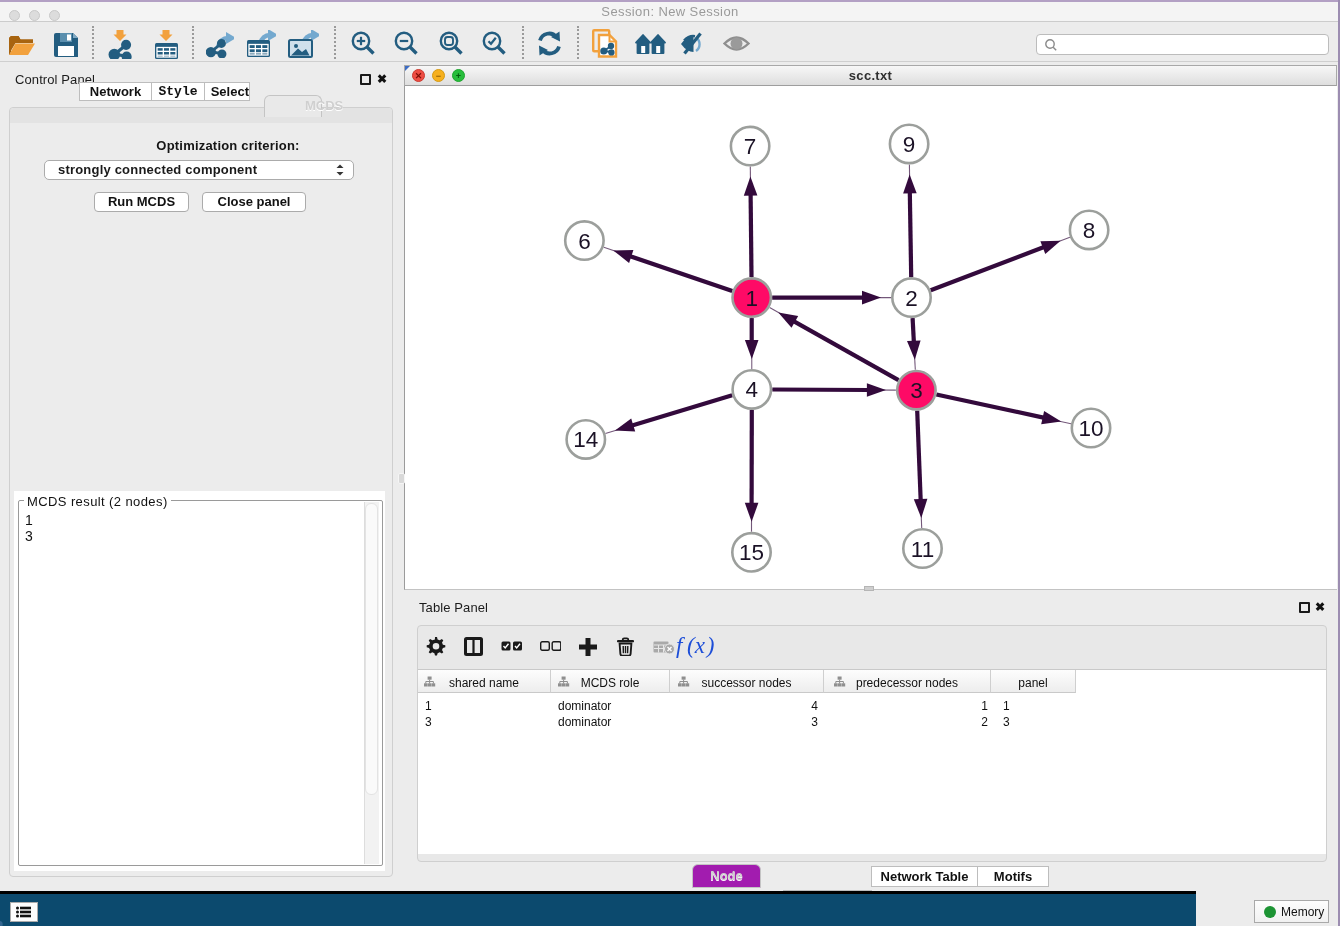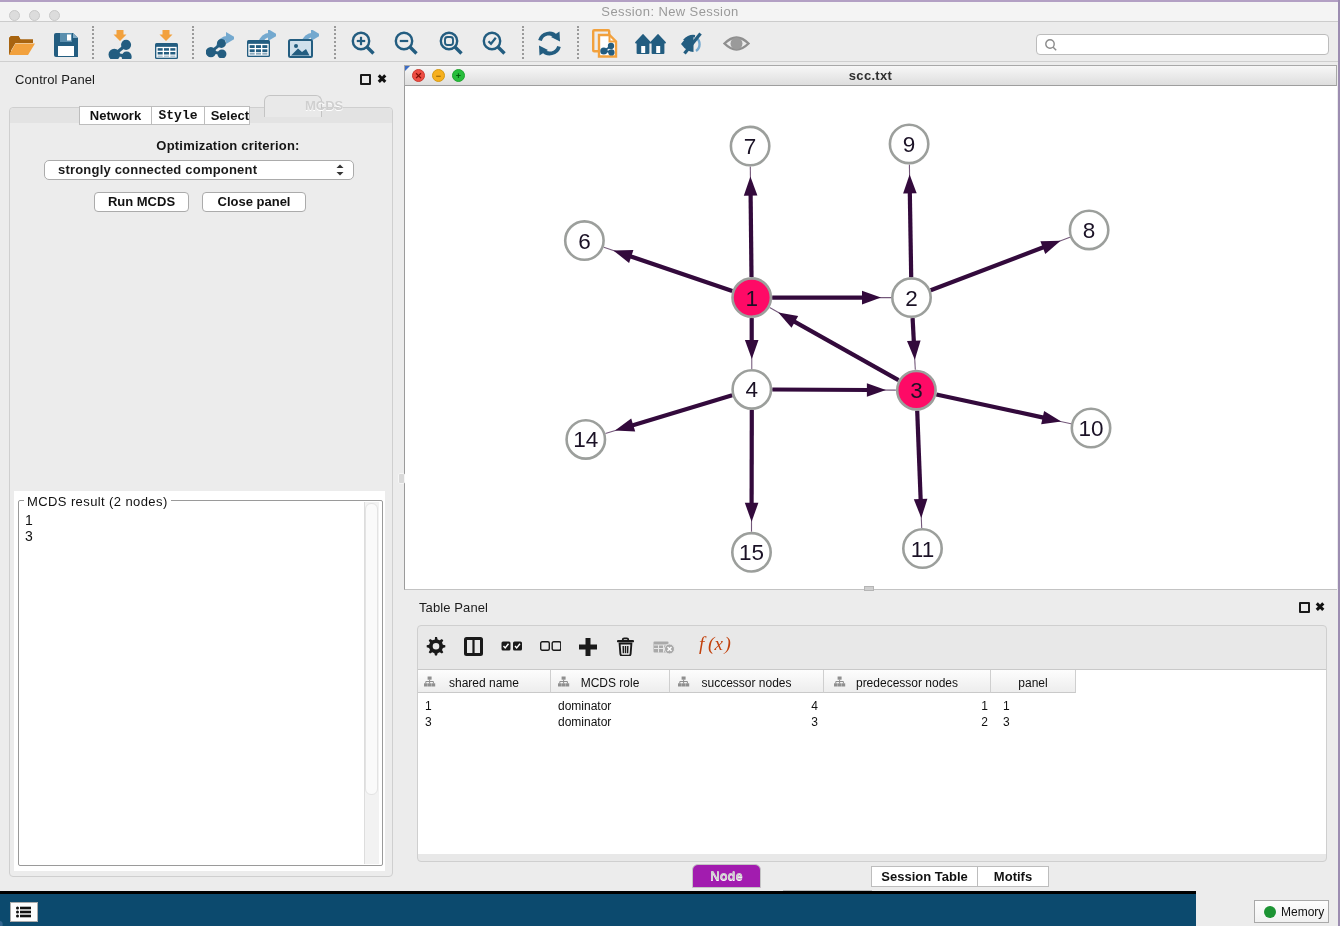--- a/index.html
+++ b/index.html
@@ -17,21 +17,21 @@
   #toolbar { left:0; top:23px; width:1340px; height:39px; background:#ececec; border-bottom:1px solid #cfcfcf; }
   .sep { position:absolute; top:3px; height:33px; width:0; border-left:2px dotted #9a9a9a; }
   .tbi { position:absolute; top:5px; }
   #search { position:absolute; left:1036px; top:11px; width:293px; height:21px; background:#ffffff; border:1px solid #bcbcbc; border-radius:4px; }
   
   #cp-title { left:15px; top:72px; font-size:13px; letter-spacing:0.1px; color:#1c1c1c; }
   .winbtn-sq { position:absolute; width:11px; height:11px; border:2px solid #1a1a1a; background:transparent; border-radius:1px; }
   .winbtn-x { position:absolute; font-size:12px; font-weight:bold; color:#111; line-height:10px; }
   #cp-panel { left:9px; top:107px; width:384px; height:770px; border:1px solid #cfcfcf; border-radius:4px; background:#ececec; }
   #cp-panel-topband { left:10px; top:108px; width:382px; height:15px; background:#e3e3e3; border-radius:4px 4px 0 0; }
-  .tab { position:absolute; top:106px; height:19px; background:#ffffff; border:1px solid #bdbdbd; font-size:13px; font-weight:bold; color:#111; text-align:center; line-height:18px; }
+  .tab { position:absolute; top:82px; height:19px; background:#ffffff; border:1px solid #bdbdbd; font-size:13px; font-weight:bold; color:#111; text-align:center; line-height:18px; }
   #tab-mcds { position:absolute; left:264px; top:95px; width:58px; height:22px; background:#e9e9e9; border:1px solid #c4c4c4; border-bottom:none; border-radius:6px 6px 0 0; font-size:13px; font-weight:bold; color:#cfcfcf; text-shadow:0 1px 0 #ffffff; text-align:center; line-height:20px;padding-left:40px; }
   #opt-label { left:0; top:138px; width:400px; text-align:center; font-size:13px; font-weight:bold; letter-spacing:0.2px; color:#151515;margin-left:28px; }
   #dropdown { left:44px; top:160px; width:310px; height:20px; background:#ffffff; border:1px solid #ababab; border-radius:5px; font-size:13px; font-weight:bold; letter-spacing:0.2px; color:#1a1a1a; line-height:18px; padding-left:13px; }
   .btn { position:absolute; top:192px; height:20px; background:#ffffff; border:1px solid #ababab; border-radius:4px; font-size:13px; font-weight:bold; color:#111; text-align:center; line-height:18px; }
   #mcds-white { left:14px; top:491px; width:371px; height:380px; background:#ffffff; }
   #mcds-field { left:18px; top:500px; width:365px; height:366px; border:1px solid #9a9a9a; border-radius:2px; }
   #mcds-legend { left:24px; top:494px; background:#ffffff; padding:0 3px; font-size:13px; letter-spacing:0.4px; color:#111; }
   #mcds-scroll { left:364px; top:502px; width:15px; height:362px; background:#f2f2f2; border-left:1px solid #dddddd; }
   #mcds-thumb { left:365px; top:503px; width:13px; height:292px; background:#fafafa; border:1px solid #e3e3e3; border-radius:6px; }
   .mcds-num { position:absolute; left:25px; font-size:14px; color:#111; }
@@ -341,21 +341,21 @@
   </svg>
 <svg class="abs" style="left:653px;top:641px" width="22" height="13" viewBox="0 0 22 13">
     <rect x="0.5" y="0.5" width="15" height="11" rx="1" fill="#a9a9a9"></rect>
 <line x1="1" y1="4" x2="15" y2="4" stroke="#e8e8e8" stroke-width="1"></line>
 <line x1="1" y1="7.5" x2="15" y2="7.5" stroke="#e8e8e8" stroke-width="1"></line>
 <line x1="5.5" y1="4" x2="5.5" y2="11.5" stroke="#e8e8e8" stroke-width="1"></line>
 <line x1="10.5" y1="4" x2="10.5" y2="11.5" stroke="#e8e8e8" stroke-width="1"></line>
 <circle cx="16.5" cy="8" r="5" fill="#a9a9a9" stroke="#e8e8e8" stroke-width="1"></circle>
 <path d="M14.5 6 L18.5 10 M18.5 6 L14.5 10" stroke="#fff" stroke-width="1.4"></path>
   </svg>
-<div class="abs" style="left:699px;top:633px;font-family:'Liberation Serif',serif;font-style:italic;font-size:19px;color:#c2410c;"><i>f</i> (<i>x</i> )</div>
+<div class="abs" style="left:676px;top:633px;font-family:'Liberation Serif',serif;font-style:italic;font-size:23px;color:#1d4ed8;"><i>f</i> (<i>x</i> )</div>
 <svg class="abs" style="left:424px;top:676px;z-index:6" width="12" height="11" viewBox="0 0 12 11">
     <rect x="3.6" y="0.5" width="4" height="3.2" fill="#8f8f8f"></rect>
 <path d="M5.6 3.7 L5.6 5.5 M1.8 7.5 L1.8 5.5 L9.4 5.5 L9.4 7.5 M5.6 5.5 L5.6 7.5" stroke="#8f8f8f" stroke-width="1" fill="none"></path>
 <rect x="0" y="7.3" width="3.6" height="3.2" fill="#8f8f8f"></rect>
 <rect x="3.8" y="7.3" width="3.6" height="3.2" fill="#8f8f8f"></rect>
 <rect x="7.6" y="7.3" width="3.6" height="3.2" fill="#8f8f8f"></rect>
   </svg>
 <svg class="abs" style="left:558px;top:676px;z-index:6" width="12" height="11" viewBox="0 0 12 11">
     <rect x="3.6" y="0.5" width="4" height="3.2" fill="#8f8f8f"></rect>
 <path d="M5.6 3.7 L5.6 5.5 M1.8 7.5 L1.8 5.5 L9.4 5.5 L9.4 7.5 M5.6 5.5 L5.6 7.5" stroke="#8f8f8f" stroke-width="1" fill="none"></path>
@@ -390,21 +390,21 @@
 <div class="td" style="left:806px; top:699px; width:12px; text-align:right;">4</div>
 <div class="td" style="left:976px; top:699px; width:12px; text-align:right;">1</div>
 <div class="td" style="left:1003px; top:699px;">1</div>
 <div class="td" style="left:425px; top:715px;">3</div>
 <div class="td" style="left:558px; top:715px;">dominator</div>
 <div class="td" style="left:806px; top:715px; width:12px; text-align:right;">3</div>
 <div class="td" style="left:976px; top:715px; width:12px; text-align:right;">2</div>
 <div class="td" style="left:1003px; top:715px;">3</div>
 <div id="tab-node">Node Table</div>
 <div class="tabb" style="left:783px; width:89px;margin-top:24px;">Edge Table</div>
-<div class="tabb" style="left:871px; width:107px;">Session Table</div>
+<div class="tabb" style="left:871px; width:107px;">Network Table</div>
 <div class="tabb" style="left:977px; width:72px;">Motifs</div>
 
 <div class="abs" id="statusbar">
   <div id="listbtn">
     <svg width="16" height="12" style="position:absolute;left:5px;top:3px" viewBox="0 0 16 12">
       <circle cx="1.5" cy="2" r="1.5" fill="#111"></circle>
         <rect x="4" y="0.7" width="11" height="2.6" fill="#111"></rect>
       <circle cx="1.5" cy="6" r="1.5" fill="#111"></circle>
         <rect x="4" y="4.7" width="11" height="2.6" fill="#111"></rect>
       <circle cx="1.5" cy="10" r="1.5" fill="#111"></circle>

